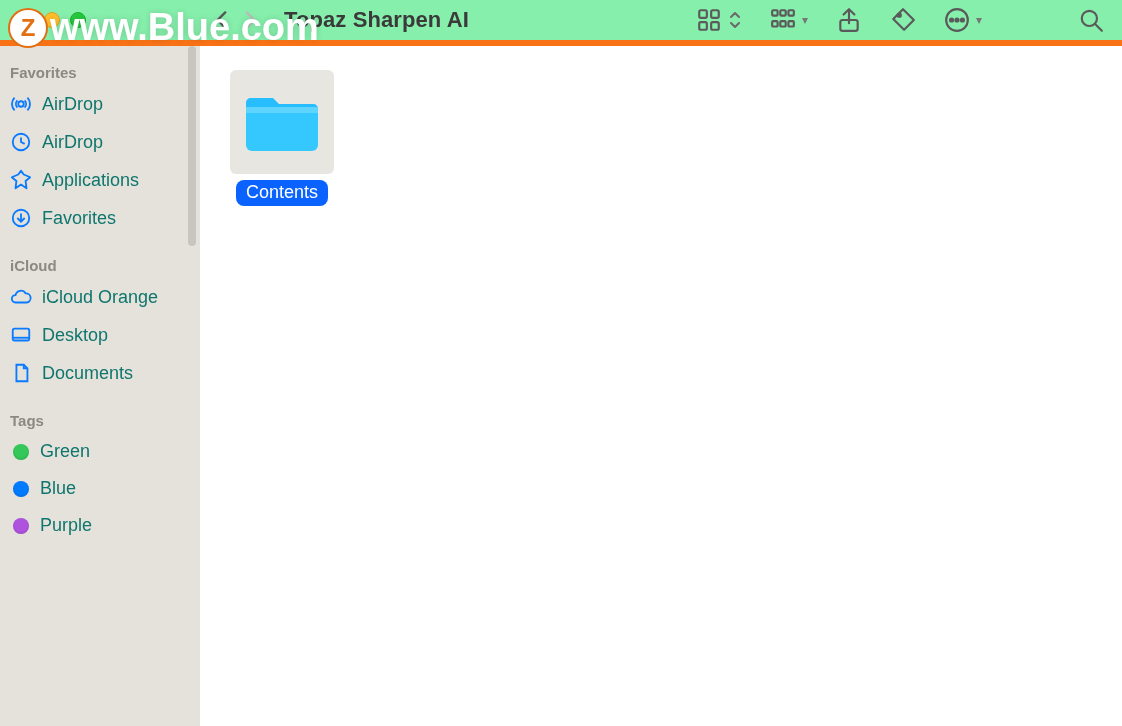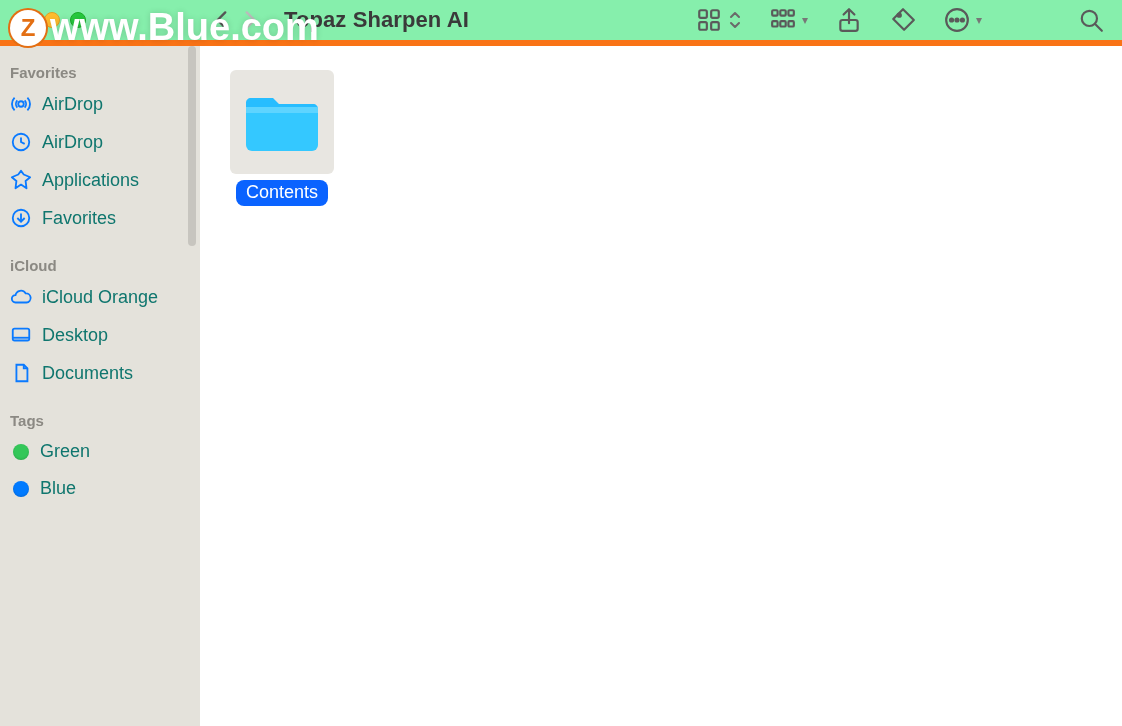--- a/index.html
+++ b/index.html
@@ -202,20 +202,24 @@
       <div style="height:14px"></div>
       <div class="section-title">Tags</div>
       <div class="side-item">
         <span class="tag-dot" style="background:#34c759"></span>
         <span>Green</span>
       </div>
       <div class="side-item">
         <span class="tag-dot" style="background:#007aff"></span>
         <span>Blue</span>
       </div>
+      <div class="side-item">
+        <span class="tag-dot" style="background:#af52de"></span>
+        <span>Purple</span>
+      </div>
     </div>
 
     <div class="content">
       <div class="item">
         <div class="folder-tile">
           <svg class="folder-icon" viewBox="0 0 80 66">
             <path d="M4 14c0-3 2-5 5-5h22l6 6h34c3 0 5 2 5 5v0H4z" fill="#27bdff"></path>
             <rect x="4" y="18" width="72" height="44" rx="6" fill="#34c8ff"></rect>
             <rect x="4" y="18" width="72" height="6" fill="#5ed4ff"></rect>
           </svg>

